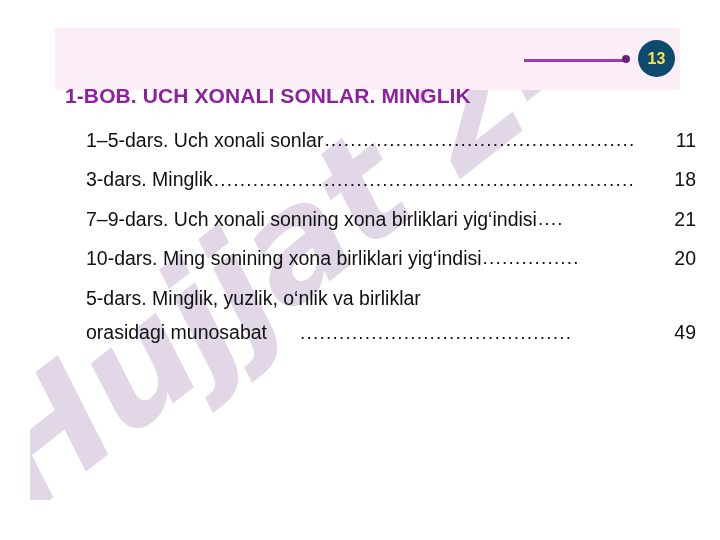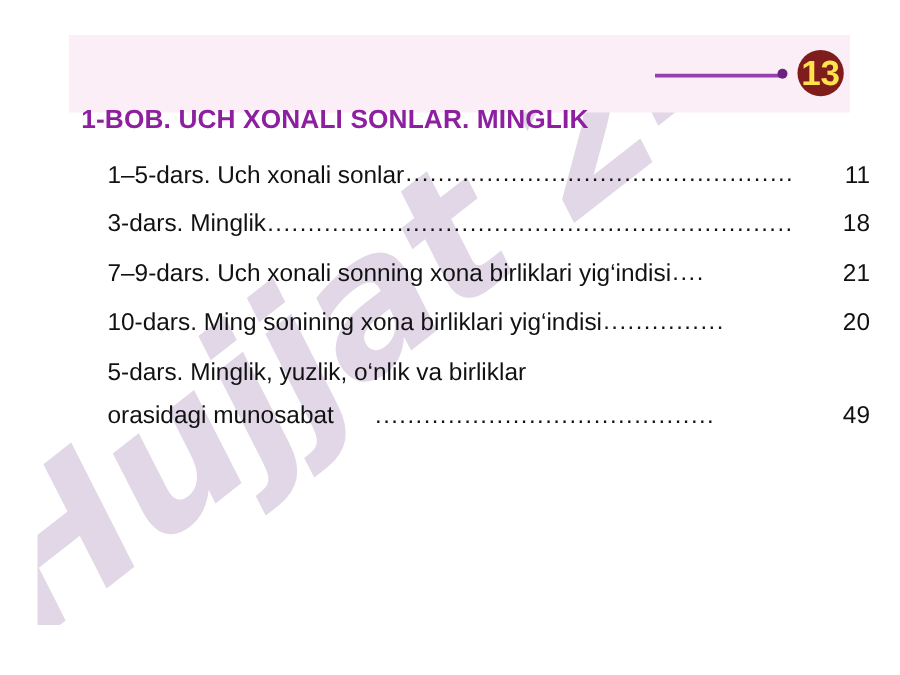--- a/index.html
+++ b/index.html
@@ -90,23 +90,23 @@
     background: #6b2180;
     z-index: 4;
   }
   .chapter-page-badge {
     position: absolute;
     left: 638px;
     top: 40px;
     width: 37px;
     height: 37px;
     border-radius: 50%;
-    background: #7f1d1d;
+    background: #0c4a6e;
     color: #ffe34d;
-    font-size: 28px;
+    font-size: 16px;
     font-weight: 700;
     display: flex;
     align-items: center;
     justify-content: center;
     z-index: 4;
   }
 
   
   .toc {
     position: absolute;

